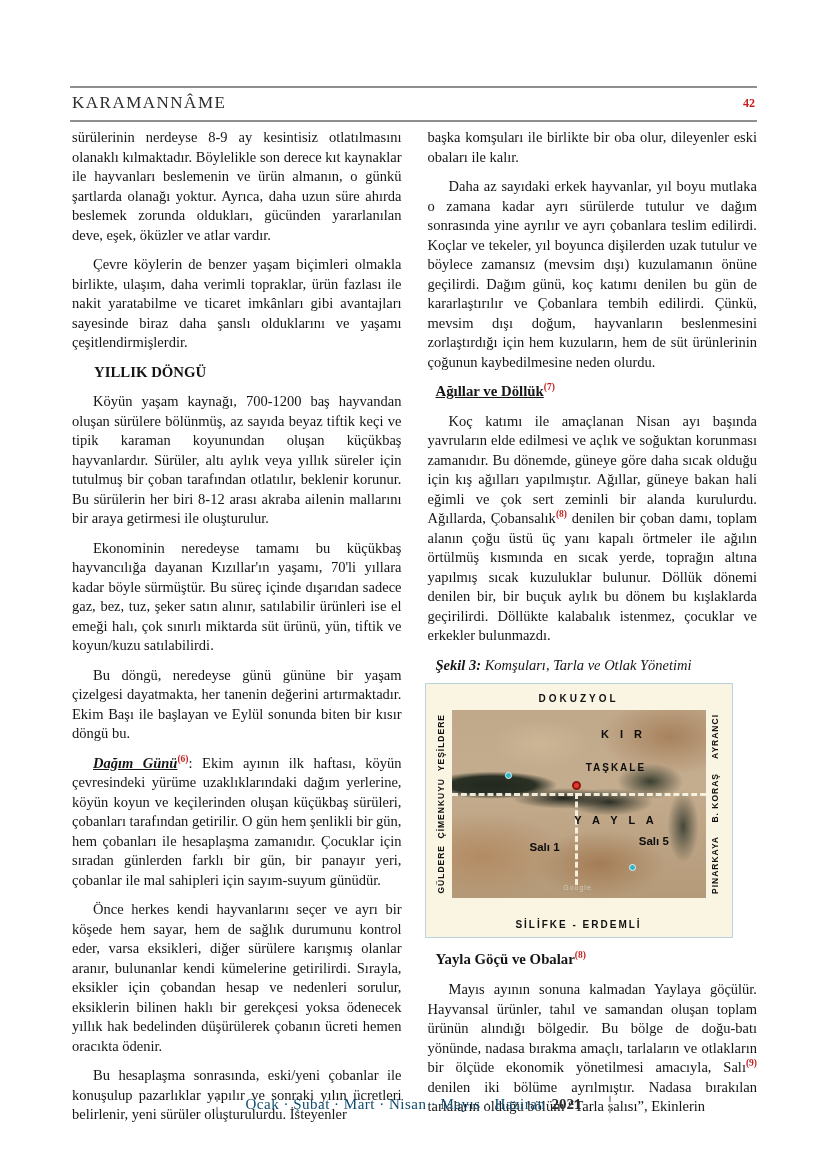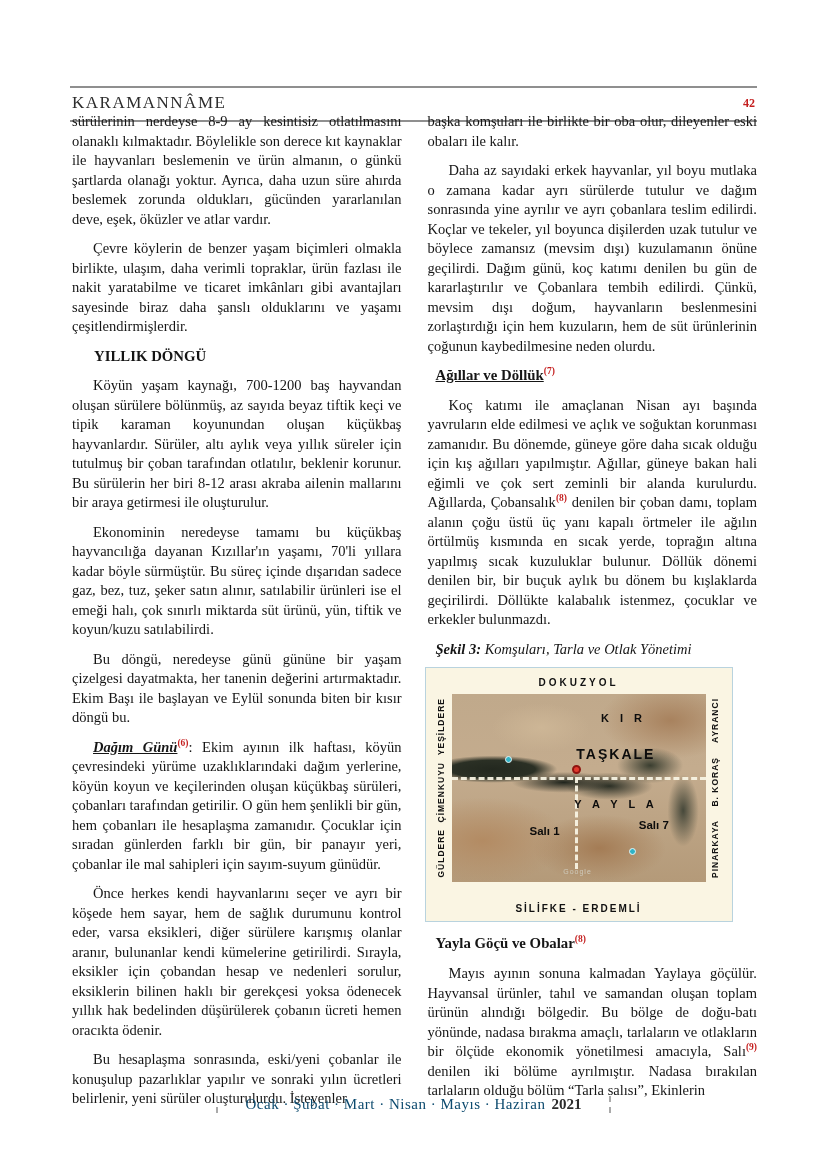--- a/index.html
+++ b/index.html
@@ -16,21 +16,21 @@
     position:absolute;left:70px;right:70px;top:86px;
     border-top:2px solid #8f8f8f;
     border-bottom:2px solid #8f8f8f;
     padding:5px 2px 7px 2px;
     display:flex;justify-content:space-between;align-items:center;
   }
   .header .title{font-size:17px;letter-spacing:1.5px;color:#2d2d2d;}
   .header .pagenum{font-size:12px;font-weight:bold;color:#c41e1e;}
   
   .columns{
-    position:absolute;left:72px;top:112px;width:685px;
+    position:absolute;left:72px;top:128px;width:685px;
     display:flex;gap:26px;
   }
   .col{width:330px;font-size:14.5px;line-height:1.345;text-align:justify;}
   .col p{margin:0 0 10px 0;text-indent:21px;}
   .col p.noindent{text-indent:0;}
   .sec-heading{
     font-weight:bold;font-size:14.8px;margin:4px 0 10px 0;text-indent:22px;
   }
   .sub-heading{
     font-weight:bold;font-size:14.8px;margin:6px 0 10px 0;text-indent:8px;
@@ -76,21 +76,21 @@
       radial-gradient(ellipse 55px 30px at 78% 38%, #3a3e30 0%, rgba(58,62,48,0) 60%),
       radial-gradient(ellipse 26px 60px at 91% 62%, #46483a 0%, rgba(70,72,58,0) 60%),
       radial-gradient(ellipse 100px 55px at 86% 14%, #a8825e 0%, rgba(168,130,94,0) 70%),
       radial-gradient(ellipse 120px 62px at 12% 78%, #b38b63 0%, rgba(179,139,99,0) 70%),
       radial-gradient(ellipse 95px 48px at 58% 82%, #a47c55 0%, rgba(164,124,85,0) 70%),
       radial-gradient(ellipse 70px 35px at 35% 18%, #cdb696 0%, rgba(205,182,150,0) 70%),
       linear-gradient(180deg, #c0a98b 0%, #c4ac8e 40%, #b49a79 100%);
   }
   .sat .lbl{position:absolute;font-weight:bold;color:#0c0c0c;white-space:nowrap;margin-left:45px;}
   .lbl-kir{top:9%;left:50%;transform:translateX(-50%);font-size:11px;letter-spacing:4px;}
-  .lbl-town{top:27%;left:47%;transform:translateX(-50%);font-size:14px;letter-spacing:2px;}
+  .lbl-town{top:27%;left:47%;transform:translateX(-50%);font-size:10px;letter-spacing:2px;}
   .lbl-yayla{top:55%;left:47%;transform:translateX(-50%);font-size:11px;letter-spacing:4px;}
   .lbl-sali1{top:69%;left:13%;font-size:11.5px;}
   .lbl-sali2{top:66%;left:56%;font-size:11.5px;}
   .dash-h{
     position:absolute;left:0;right:0;top:44%;height:0;
     border-top:3px dashed rgba(250,246,230,0.92);
   }
   .dash-v{
     position:absolute;left:48.5%;top:44%;bottom:7%;width:0;
     border-left:3px dashed rgba(250,246,230,0.92);
@@ -160,21 +160,21 @@
           </div>
           <div class="sat">
             <div class="dash-h"></div>
             <div class="dash-v"></div>
             <span class="lbl lbl-kir">K I R</span>
             <span class="lbl lbl-town">TAŞKALE</span>
             <span class="pin"></span>
             <span class="tealdot teal-1"></span>
             <span class="lbl lbl-yayla">Y A Y L A</span>
             <span class="lbl lbl-sali1">Salı 1</span>
-            <span class="lbl lbl-sali2">Salı 7</span>
+            <span class="lbl lbl-sali2">Salı 5</span>
             <span class="tealdot teal-2"></span>
             <span class="watermark">Google</span>
           </div>
           <div class="map-side">
             <span>AYRANCI</span>
             <span>B. KORAŞ</span>
             <span>PINARKAYA</span>
           </div>
         </div>
         <div class="map-bottomlabel">SİLİFKE  -  ERDEMLİ</div>

